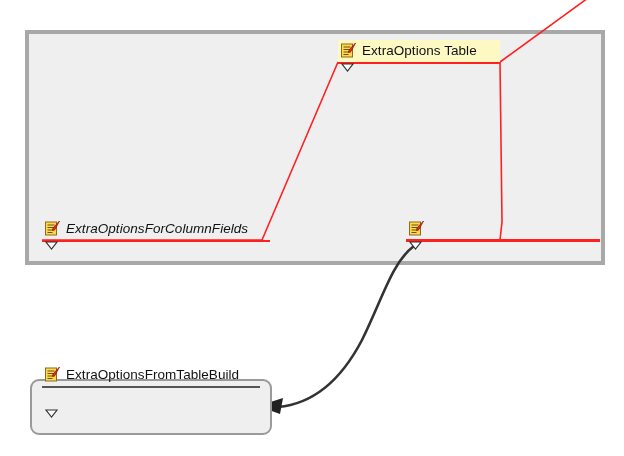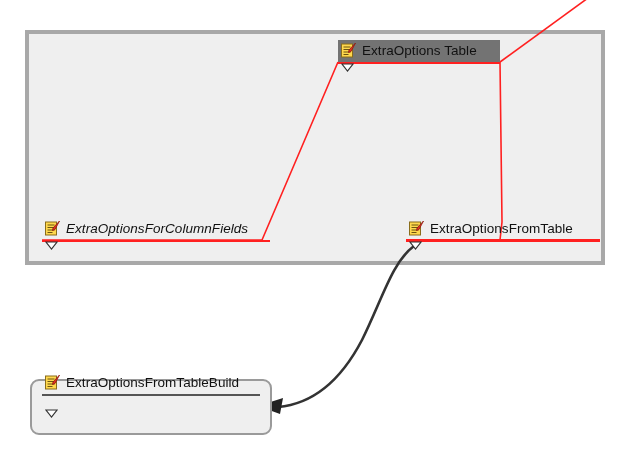--- a/index.html
+++ b/index.html
@@ -55,21 +55,21 @@
   }
   .node-label {
     font-size: 13.5px;
     line-height: 16px;
     color: #111111;
     padding-left: 5px;
     padding-right: 4px;
     letter-spacing: 0.05px;
   }
   .node.highlighted .node-row {
-    background: #737373;
+    background: #fef9c3;
   }
 
   
   .node-underline {
     height: 0;
     border-top: 2px solid #ff2020;
   }
   .node-underline.dark {
     border-top: 2px solid #555555;
   }
@@ -159,30 +159,29 @@
   <div class="node" style="left:406px; top:218px; width:194px;">
     <div class="node-row">
       <svg class="doc-icon" viewBox="0 0 17 18">
         <rect x="1.5" y="2" width="11" height="13" fill="#ffd84d" stroke="#8a6d1b" stroke-width="1"></rect>
         <line x1="3.5" y1="5" x2="10.5" y2="5" stroke="#6b5410" stroke-width="1"></line>
         <line x1="3.5" y1="7.5" x2="10.5" y2="7.5" stroke="#6b5410" stroke-width="1"></line>
         <line x1="3.5" y1="10" x2="10.5" y2="10" stroke="#6b5410" stroke-width="1"></line>
         <line x1="3.5" y1="12.5" x2="8.5" y2="12.5" stroke="#6b5410" stroke-width="1"></line>
         <path d="M 15.5,1 L 9,8 L 8.5,10.5 L 11,9.5 Z" fill="#e03020" stroke="#8e1a12" stroke-width="0.8"></path>
       </svg>
-      <span class="node-label">ExtraOptionsFromTable</span>
     </div>
     <div class="node-underline"></div>
   </div>
   <svg class="tri-marker" style="left:409px; top:241px;" viewBox="0 0 13 9">
     <polygon points="1,1 12,1 6.5,8" fill="#ffffff" stroke="#333333" stroke-width="1.2"></polygon>
   </svg>
 
   <div class="rounded-box" style="left:30px; top:379px; width:242px; height:56px;"></div>
-  <div class="node" style="left:42px; top:372px; width:218px;text-align:right;">
+  <div class="node" style="left:42px; top:364px; width:218px;text-align:right;">
     <div class="node-row">
       <svg class="doc-icon" viewBox="0 0 17 18">
         <rect x="1.5" y="2" width="11" height="13" fill="#ffd84d" stroke="#8a6d1b" stroke-width="1"></rect>
         <line x1="3.5" y1="5" x2="10.5" y2="5" stroke="#6b5410" stroke-width="1"></line>
         <line x1="3.5" y1="7.5" x2="10.5" y2="7.5" stroke="#6b5410" stroke-width="1"></line>
         <line x1="3.5" y1="10" x2="10.5" y2="10" stroke="#6b5410" stroke-width="1"></line>
         <line x1="3.5" y1="12.5" x2="8.5" y2="12.5" stroke="#6b5410" stroke-width="1"></line>
         <path d="M 15.5,1 L 9,8 L 8.5,10.5 L 11,9.5 Z" fill="#e03020" stroke="#8e1a12" stroke-width="0.8"></path>
       </svg>
       <span class="node-label">ExtraOptionsFromTableBuild</span>

